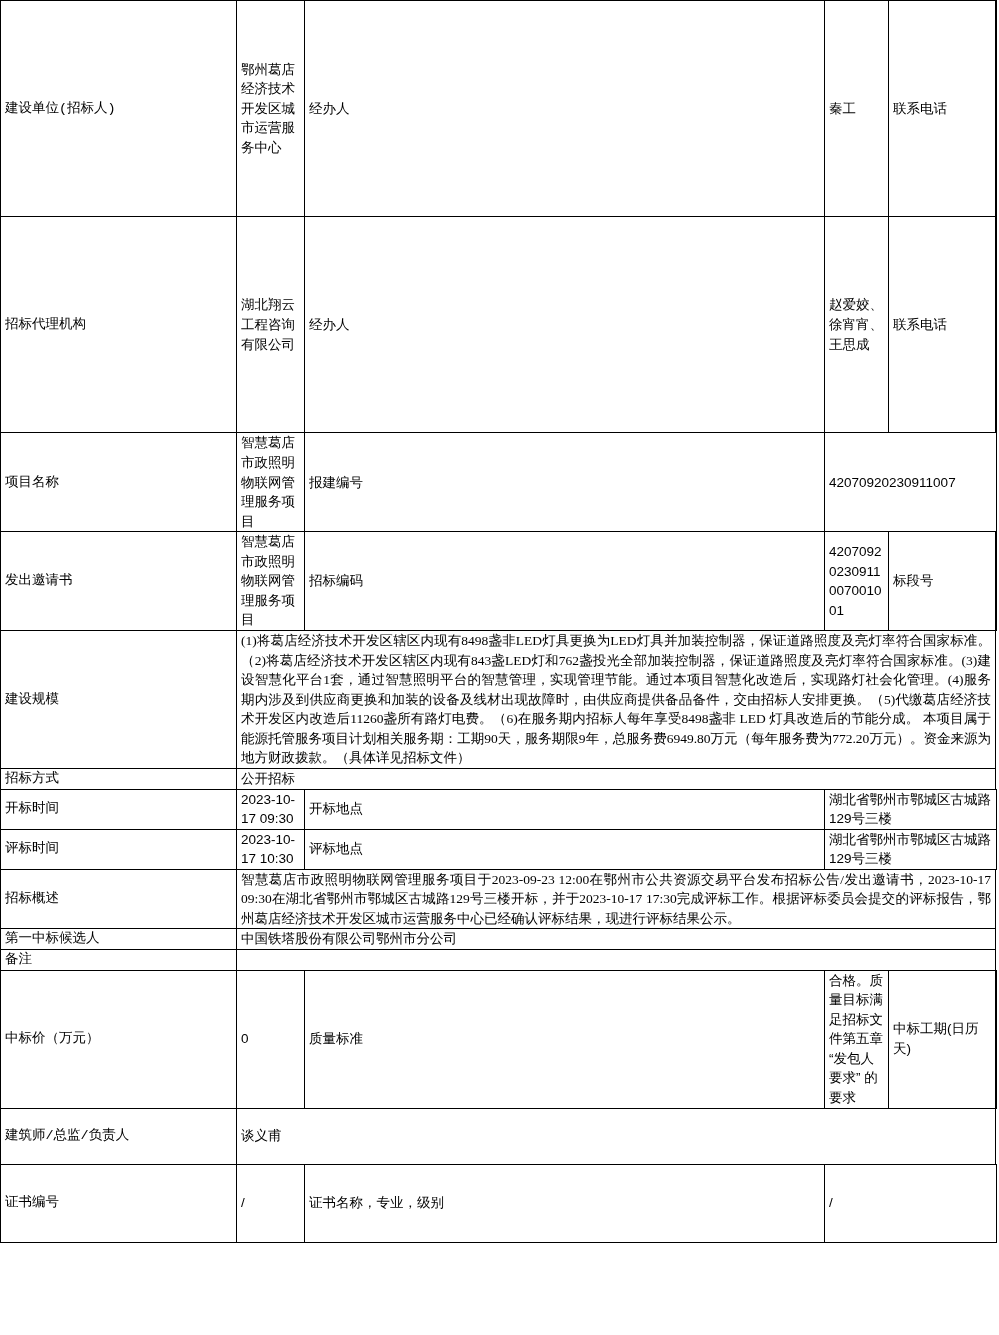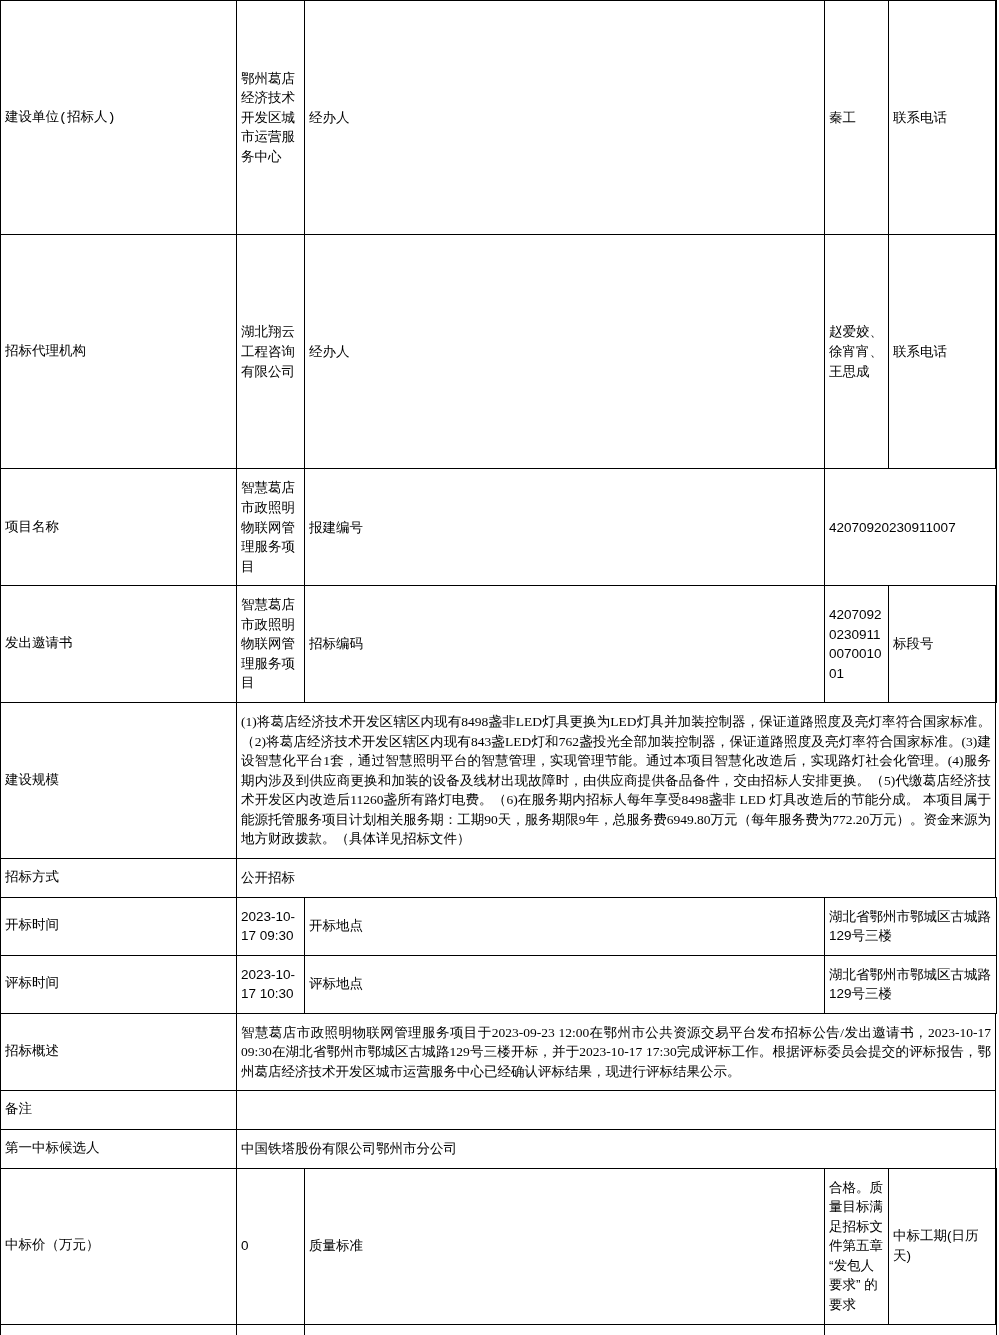--- a/index.html
+++ b/index.html
@@ -14,21 +14,21 @@
     width: 999px;
   }
   table.doc {
     border-collapse: collapse;
     width: 997px;
     margin: 0;
     table-layout: fixed;
   }
   table.doc td {
     border: 1px solid #000000;
-    padding: 9px 4px;
+    padding: 0 4px;
     vertical-align: middle;
     line-height: 1.45;
     word-wrap: break-word;
     overflow-wrap: break-word;
   }
   td.label {
     width: 118px;
     font-family: Liberation Mono, monospace;
   }
   .tall {
@@ -112,35 +112,39 @@
     <td>评标地点</td>
     <td colspan="3">湖北省鄂州市鄂城区古城路129号三楼</td>
   </tr>
 
   <tr>
     <td class="label" colspan="2">招标概述</td>
     <td class="para" colspan="4">智慧葛店市政照明物联网管理服务项目于2023-09-23 12:00在鄂州市公共资源交易平台发布招标公告/发出邀请书，2023-10-17 09:30在湖北省鄂州市鄂城区古城路129号三楼开标，并于2023-10-17 17:30完成评标工作。根据评标委员会提交的评标报告，鄂州葛店经济技术开发区城市运营服务中心已经确认评标结果，现进行评标结果公示。</td>
   </tr>
 
   <tr>
-    <td class="label" colspan="2">备注</td>
-    <td colspan="4"></td>
+    <td class="label" colspan="2">第一中标候选人</td>
+    <td colspan="4">中国铁塔股份有限公司鄂州市分公司</td>
   </tr>
 
   <tr>
-    <td class="label" colspan="2">第一中标候选人</td>
-    <td colspan="4">中国铁塔股份有限公司鄂州市分公司</td>
+    <td class="label" colspan="2">备注</td>
+    <td colspan="4"></td>
   </tr>
   <tr class="tall">
     <td class="label" colspan="2">中标价（万元）</td>
     <td>0</td>
     <td>质量标准</td>
     <td>合格。质量目标满足招标文件第五章 “发包人要求” 的要求</td>
     <td>中标工期(日历天)</td>
     <td>3285</td>
+  </tr>
+  <tr class="tall">
+    <td class="label" colspan="2">建筑师/总监/负责人</td>
+    <td colspan="4">谈义甫</td>
   </tr>
   <tr style="height:78px">
     <td class="label" colspan="2">证书编号</td>
     <td>/</td>
     <td>证书名称，专业，级别</td>
     <td colspan="3">/</td>
   </tr>
 
 </tbody>
   </table>

